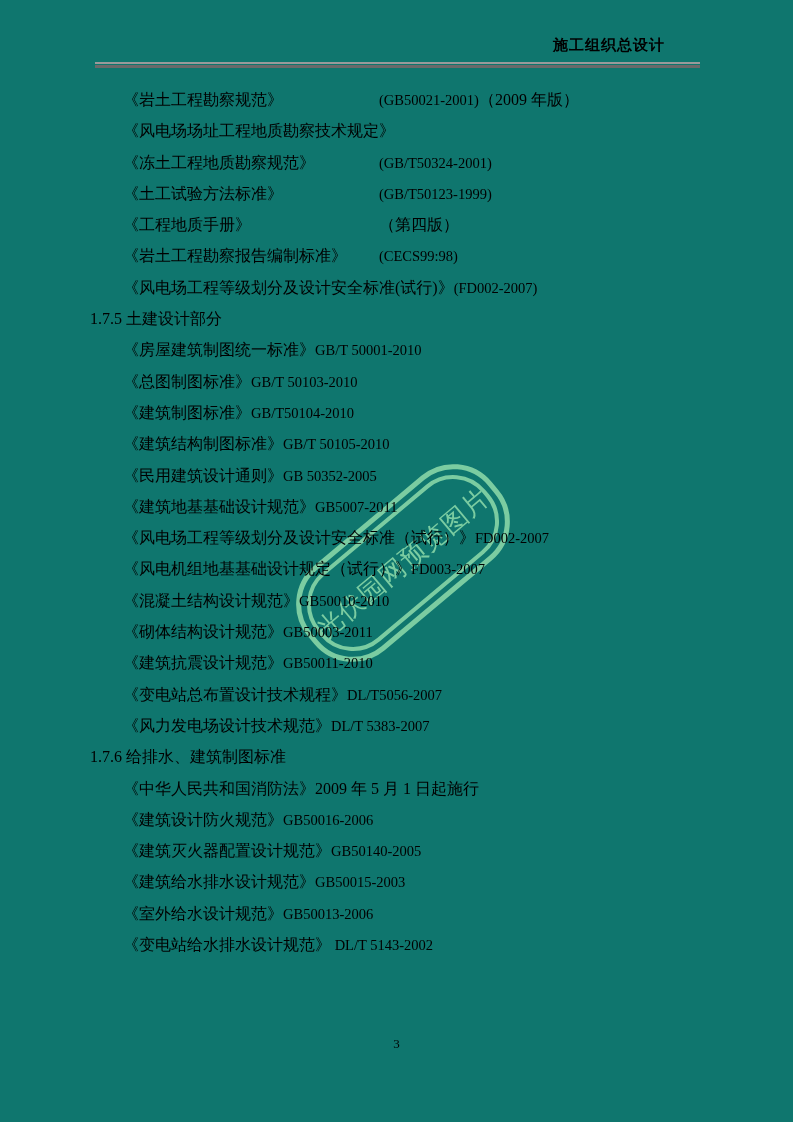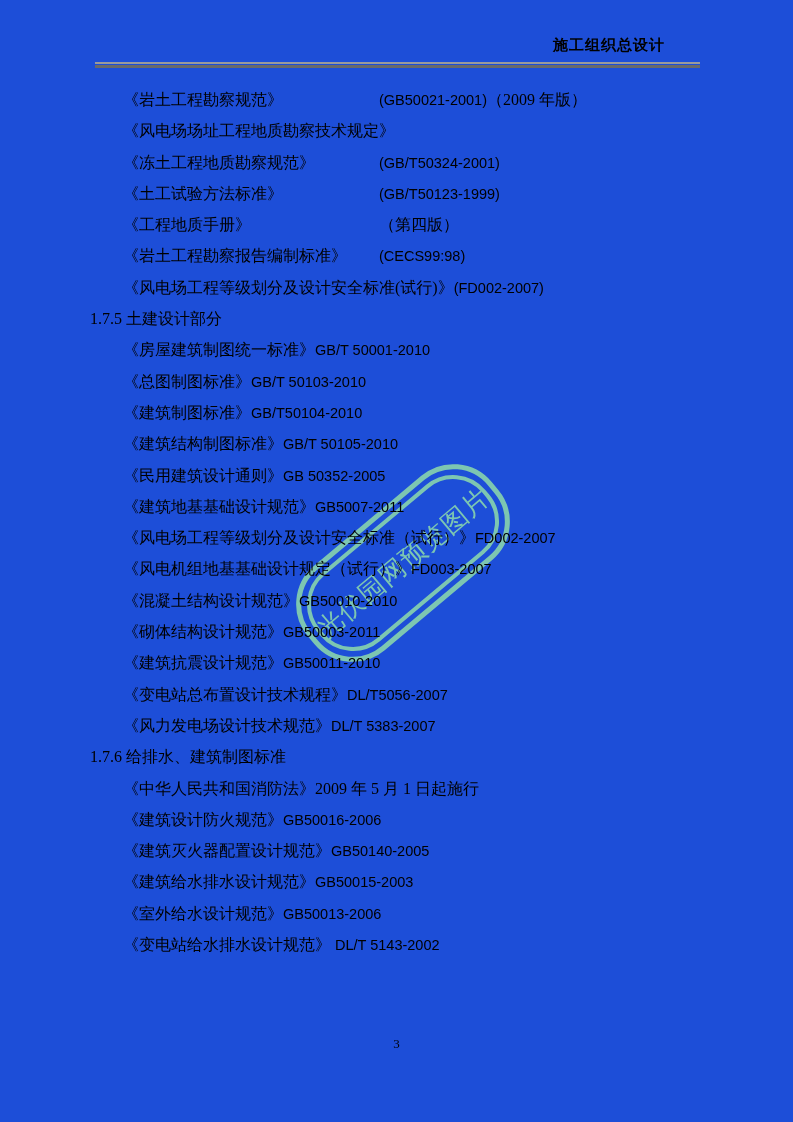--- a/index.html
+++ b/index.html
@@ -1,36 +1,36 @@
 <!DOCTYPE html>
 <html style="--wm-color: #8edcab;"><head>
 <meta charset="utf-8">
 <style>
   html,body { margin:0; padding:0; background:#ffffff; }
   .page {
     position:relative; width:793px; height:1122px; margin:0 auto;
-    background:#1d4ed8; overflow:hidden; color:#000;
+    background:#0f766e; overflow:hidden; color:#000;
     font-family:"Liberation Serif","DejaVu Serif",serif;
   }
   
   .header-title {
     position:absolute; top:36px; right:128px;
     font-size:15px; font-weight:bold; letter-spacing:1px; z-index:2;
   }
   .header-rule { position:absolute; top:62px; left:95px; width:605px; z-index:2; }
   .rule-top    { height:2px; background:#9a9a9a; margin-bottom:1px; }
   .rule-bottom { height:3px; background:#6a6a6a; }
 
   
   .content { position:absolute; left:123px; top:84px; right:50px; z-index:2; }
   .line { height:31.3px; line-height:31.3px; font-size:16px; white-space:nowrap; }
   .line.heading { margin-left:-33px; }
   .tabbed .title { display:inline-block; min-width:256px;font-family:Liberation Serif, serif; }
   .code {
-    font-family:Liberation Sans, sans-serif;
+    font-family:Liberation Serif, serif;
     font-size:14.5px; white-space:pre;
   }
 
   
   .watermark {
     position:absolute; left:283px; top:508px; width:230px; height:100px;
     transform:rotate(-40deg); z-index:1; opacity:0.85;
     border:5px solid var(--wm-color,#8edcab); border-radius:50px;
   }
   .watermark-inner {

